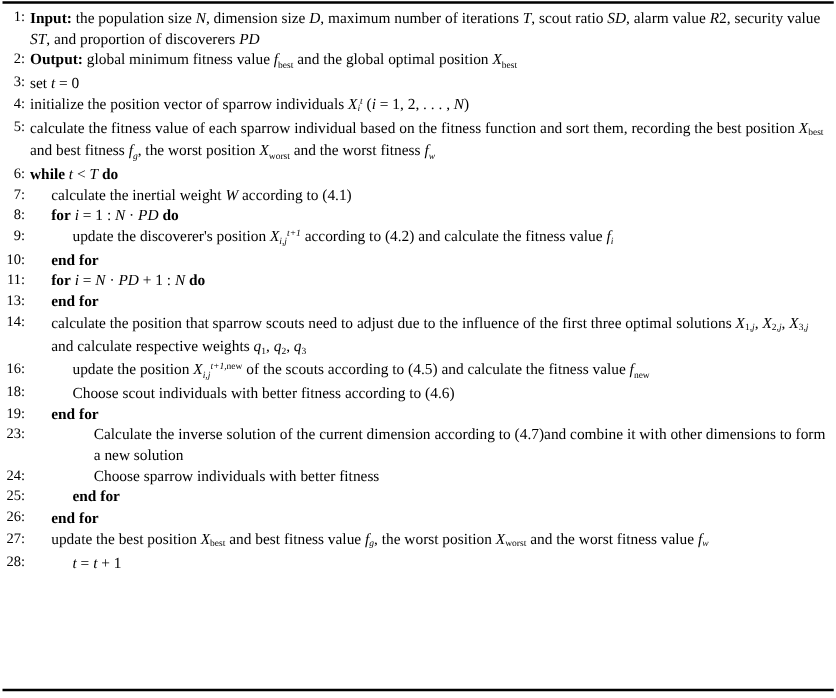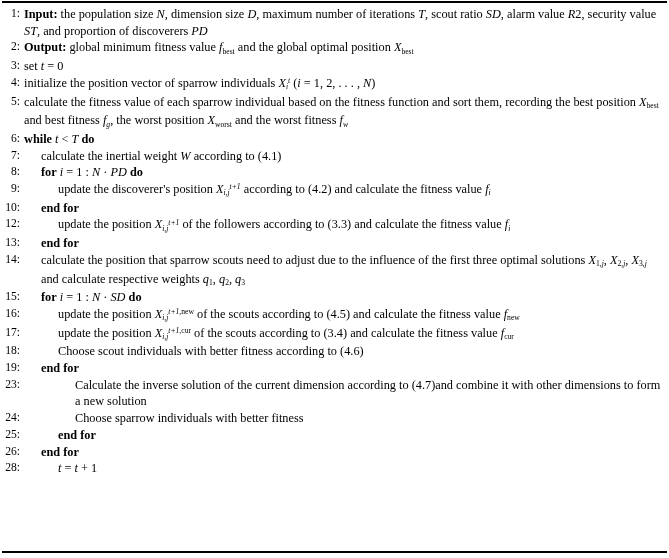--- a/index.html
+++ b/index.html
@@ -122,42 +122,34 @@
       </div>
       <div class="line">
         <div class="num">9:</div>
         <div class="txt i3">update the discoverer's position <i>X<sub>i,j</sub><sup>t+1</sup></i> according to (4.2) and calculate the fitness value <i>f<sub>i</sub></i></div>
       </div>
       <div class="line">
         <div class="num">10:</div>
         <div class="txt i2"><b>end for</b></div>
       </div>
       <div class="line">
-        <div class="num">12:</div>
-        <div class="txt i3">update the position <i>X<sub>i,j</sub><sup>t+1</sup></i> of the followers according to (3.3) and calculate the fitness value <i>f<sub>i</sub></i></div>
+        <div class="num">11:</div>
+        <div class="txt i2"><b>for</b> <i>i</i> = <i>N</i> · <i>PD</i> + 1 : <i>N</i> <b>do</b></div>
       </div>
       <div class="line">
         <div class="num">13:</div>
         <div class="txt i2"><b>end for</b></div>
       </div>
       <div class="line">
         <div class="num">14:</div>
         <div class="txt i2">calculate the position that sparrow scouts need to adjust due to the influence of the first three optimal solutions <i>X</i><sub>1,<i>j</i></sub>, <i>X</i><sub>2,<i>j</i></sub>, <i>X</i><sub>3,<i>j</i></sub> and calculate respective weights <i>q</i><sub>1</sub>, <i>q</i><sub>2</sub>, <i>q</i><sub>3</sub></div>
       </div>
       <div class="line">
-        <div class="num">15:</div>
-        <div class="txt i2"><b>for</b> <i>i</i> = 1 : <i>N</i> · <i>SD</i> <b>do</b></div>
-      </div>
-      <div class="line">
         <div class="num">16:</div>
         <div class="txt i3">update the position <i>X<sub>i,j</sub><sup>t+1,<span class="rm">new</span></sup></i> of the scouts according to (4.5) and calculate the fitness value <i>f</i><sub>new</sub></div>
-      </div>
-      <div class="line">
-        <div class="num">17:</div>
-        <div class="txt i3">update the position <i>X<sub>i,j</sub><sup>t+1,<span class="rm">cur</span></sup></i> of the scouts according to (3.4) and calculate the fitness value <i>f</i><sub>cur</sub></div>
       </div>
       <div class="line">
         <div class="num">18:</div>
         <div class="txt i3">Choose scout individuals with better fitness according to (4.6)</div>
       </div>
       <div class="line">
         <div class="num">19:</div>
         <div class="txt i2"><b>end for</b></div>
       </div>
       <div class="line">
@@ -170,18 +162,22 @@
       </div>
       <div class="line">
         <div class="num">25:</div>
         <div class="txt i3"><b>end for</b></div>
       </div>
       <div class="line">
         <div class="num">26:</div>
         <div class="txt i2"><b>end for</b></div>
       </div>
       <div class="line">
+        <div class="num">27:</div>
+        <div class="txt i2">update the best position <i>X</i><sub>best</sub> and best fitness value <i>f<sub>g</sub></i>, the worst position <i>X</i><sub>worst</sub> and the worst fitness value <i>f<sub>w</sub></i></div>
+      </div>
+      <div class="line">
         <div class="num">28:</div>
         <div class="txt i3"><i>t</i> = <i>t</i> + 1</div>
       </div>
     </div>
   <div class="rule-bottom"></div>
 </div>
 
 </body></html>

